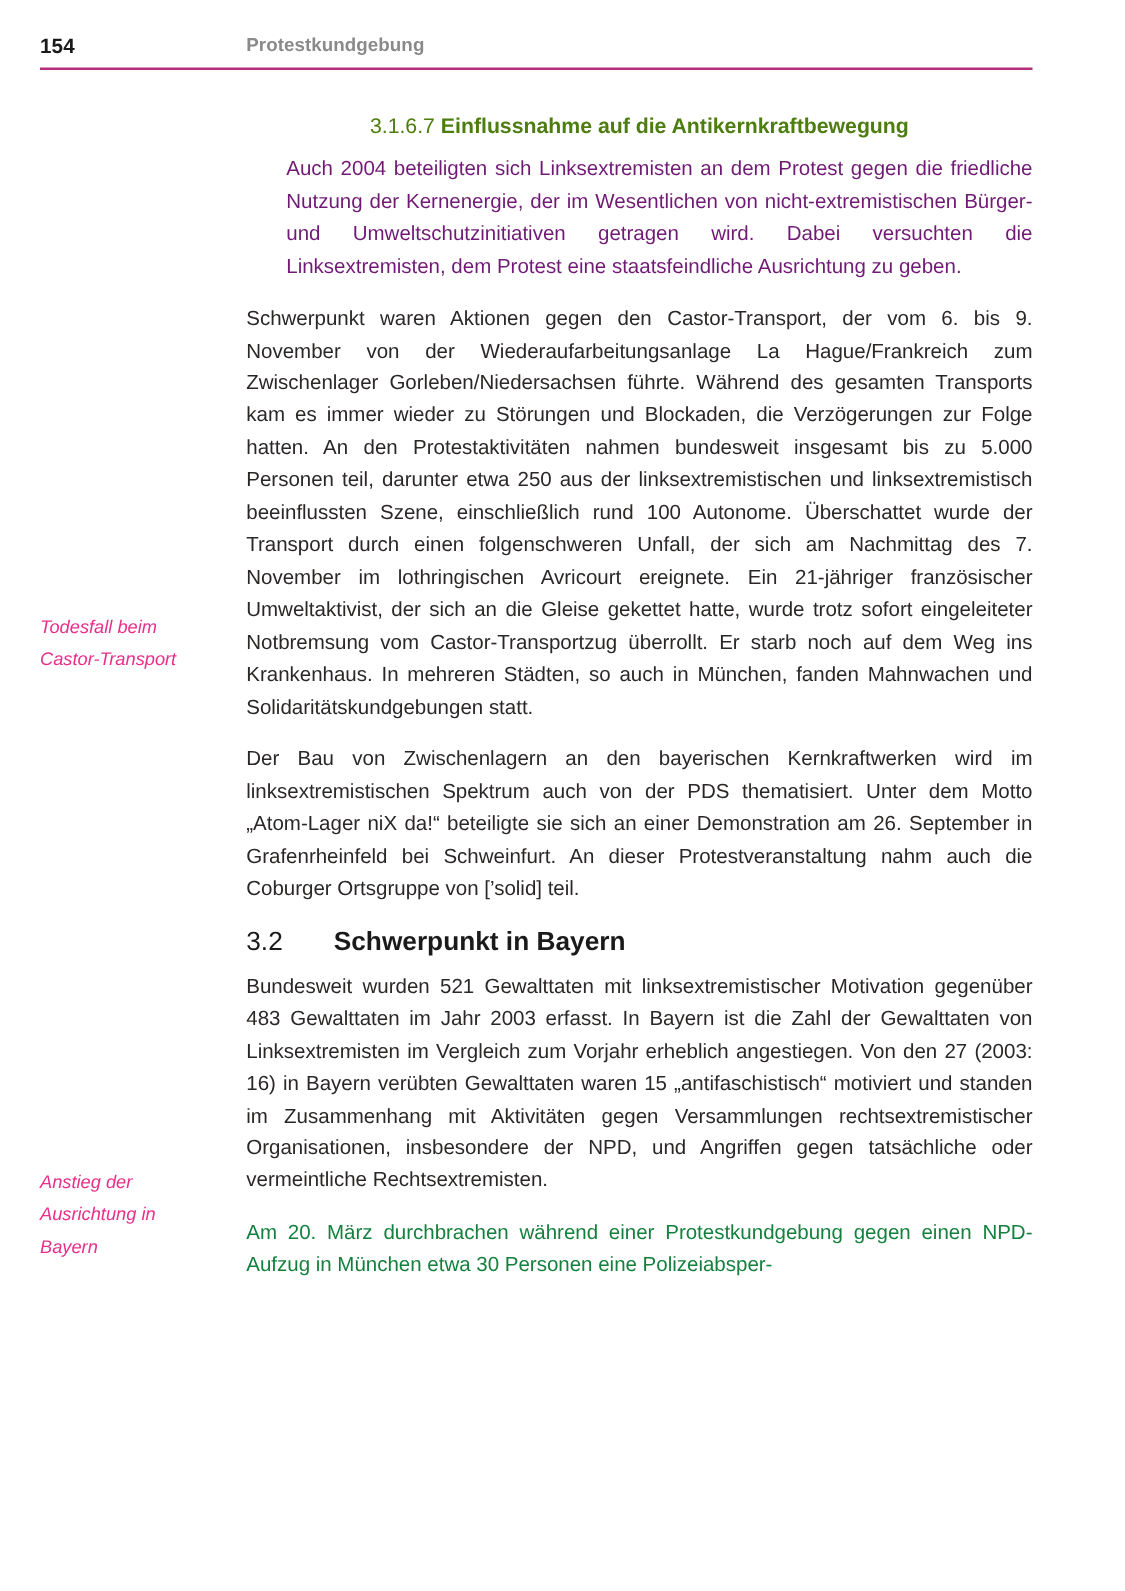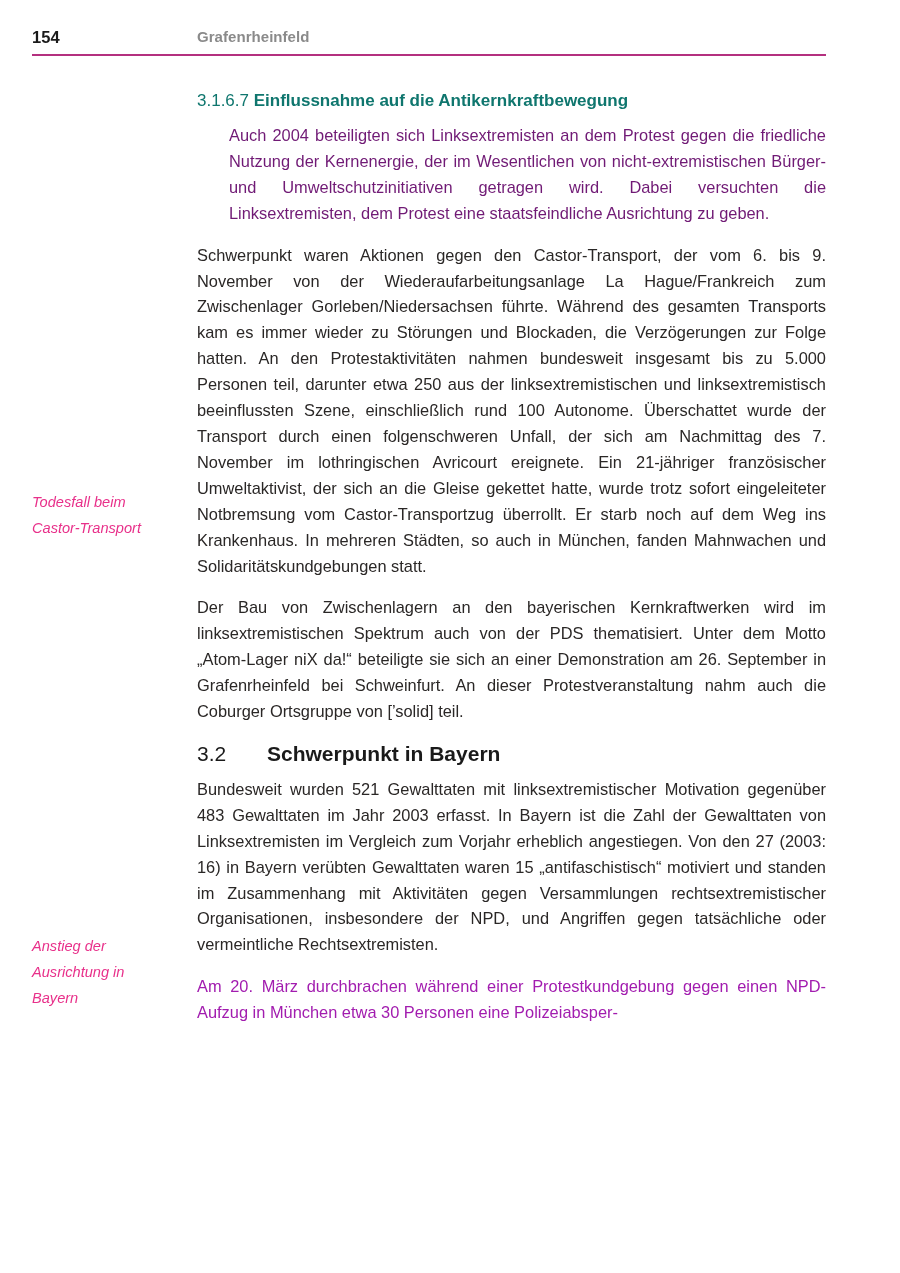--- a/index.html
+++ b/index.html
@@ -63,22 +63,23 @@
     position: absolute;
     left: 197px;
     top: 88px;
     width: 629px;
   }
 
   .sec-head {
     font-size: 17px;
     line-height: 26px;
     margin: 0 0 9px 0;
-    color: #0f766e;
+    color: #4d7c0f;
     white-space: nowrap;
+    text-align: center;
   }
   .sec-head .num {
     font-weight: normal;
   }
   .sec-head .ttl {
     font-weight: bold;
   }
 
   .sec-head-tabbed {
     font-size: 21px;
@@ -124,21 +125,21 @@
   .mn-1 { top: 490px; }
   .mn-2 { top: 934px; }
 </style>
 </head>
 <body>
 
 <div class="page">
 
   <div class="header">
     <div class="folio">154</div>
-    <div class="running-title" style="color: rgb(138, 138, 138);">Grafenrheinfeld</div>
+    <div class="running-title" style="color: rgb(138, 138, 138);">Protestkundgebung</div>
   </div>
   <div class="header-rule" style="background: rgb(180, 48, 127);"></div>
 
   <div class="marginal mn-1" style="color: rgb(232, 48, 138);">
     <span class="ml">Todesfall beim</span>
     <span class="ml">Castor-Transport</span>
   </div>
 
   <div class="marginal mn-2" style="color: rgb(232, 48, 138);">
     <span class="ml">Anstieg der</span>
@@ -158,17 +159,17 @@
 
     <p class="body" style="color: rgb(42, 39, 38);">Der Bau von Zwischenlagern an den bayerischen Kernkraftwerken wird im linksextremistischen Spektrum auch von der PDS thematisiert. Unter dem Motto „Atom-Lager niX da!“ beteiligte sie sich an einer Demonstration am 26. September in Grafenrheinfeld bei Schweinfurt. An dieser Protestveranstaltung nahm auch die Coburger Ortsgruppe von [’solid] teil.</p>
 
     <h2 class="sec-head-tabbed">
       <span class="num">3.2</span>
         <span class="ttl">Schwerpunkt in Bayern</span>
     </h2>
 
     <p class="body" style="color: rgb(42, 39, 38);">Bundesweit wurden 521 Gewalttaten mit linksextremistischer Motivation gegenüber 483 Gewalttaten im Jahr 2003 erfasst. In Bayern ist die Zahl der Gewalttaten von Linksextremisten im Vergleich zum Vorjahr erheblich angestiegen. Von den 27 (2003: 16) in Bayern verübten Gewalttaten waren 15 „antifaschistisch“ motiviert und standen im Zusammenhang mit Aktivitäten gegen Versammlungen rechtsextremistischer Organisationen, insbesondere der NPD, und Angriffen gegen tatsächliche oder vermeintliche Rechtsextremisten.</p>
 
-    <p class="body" style="color: #a21caf;">Am 20. März durchbrachen während einer Protestkundgebung gegen einen NPD-Aufzug in München etwa 30 Personen eine Polizeiabsper-</p>
+    <p class="body" style="color: #15803d;">Am 20. März durchbrachen während einer Protestkundgebung gegen einen NPD-Aufzug in München etwa 30 Personen eine Polizeiabsper-</p>
 
   </div>
 
 </div>
 
 </body></html>

